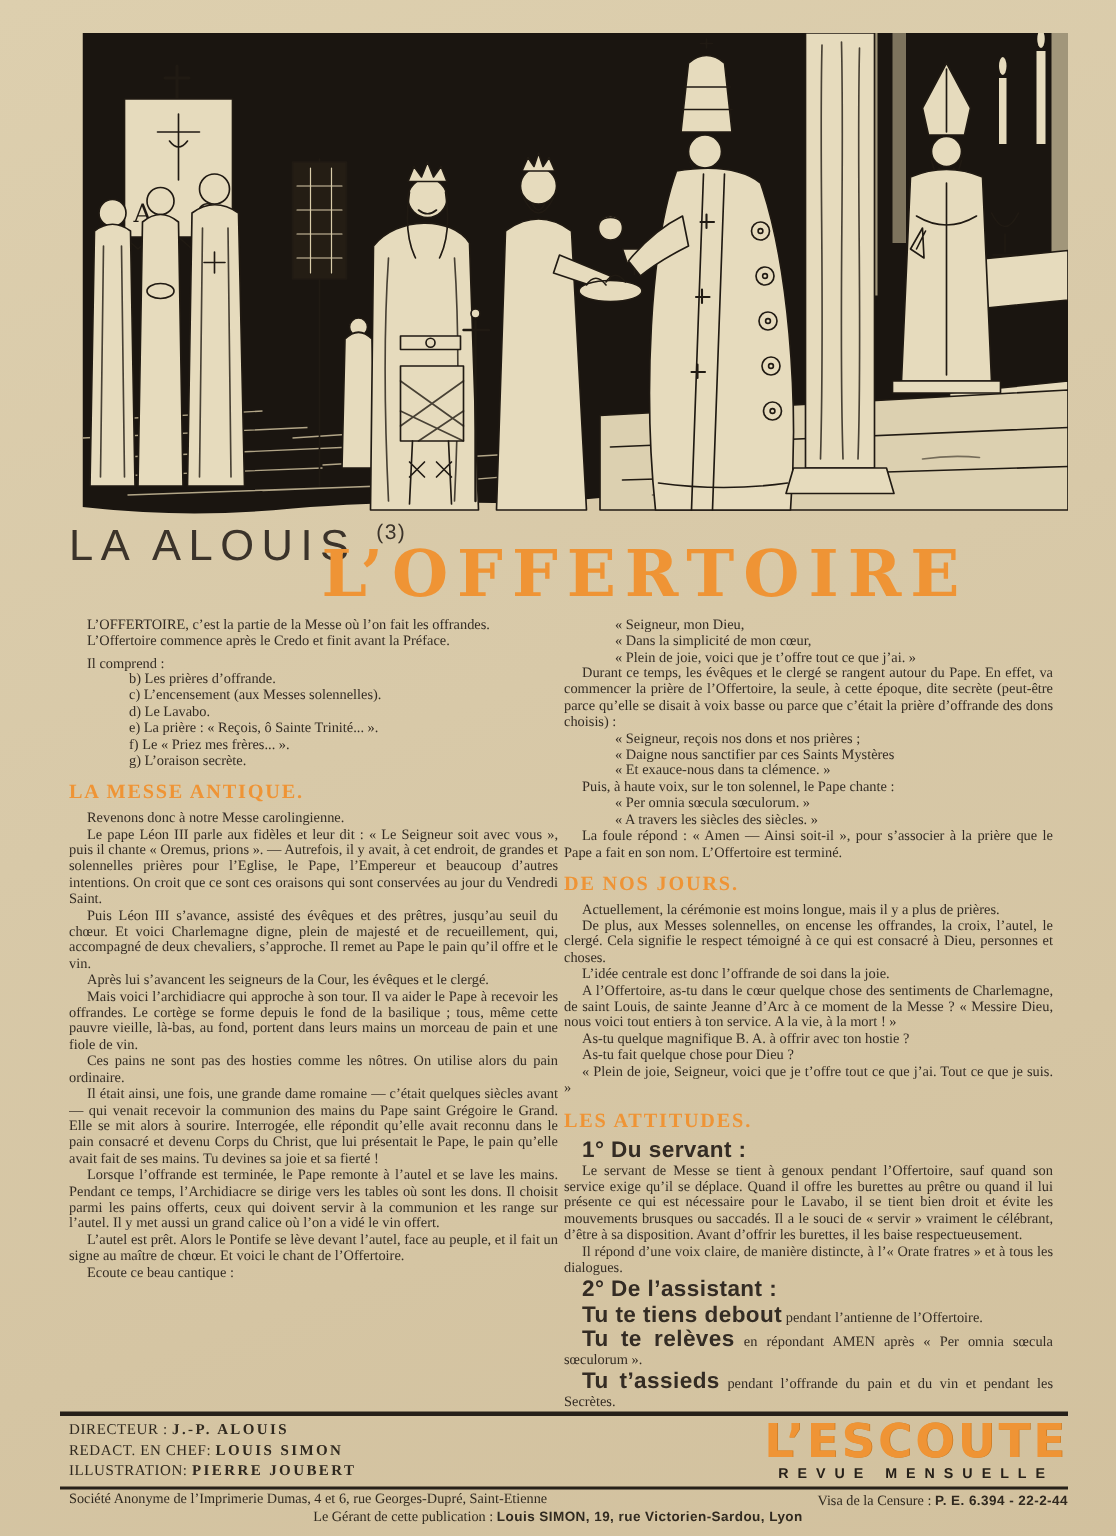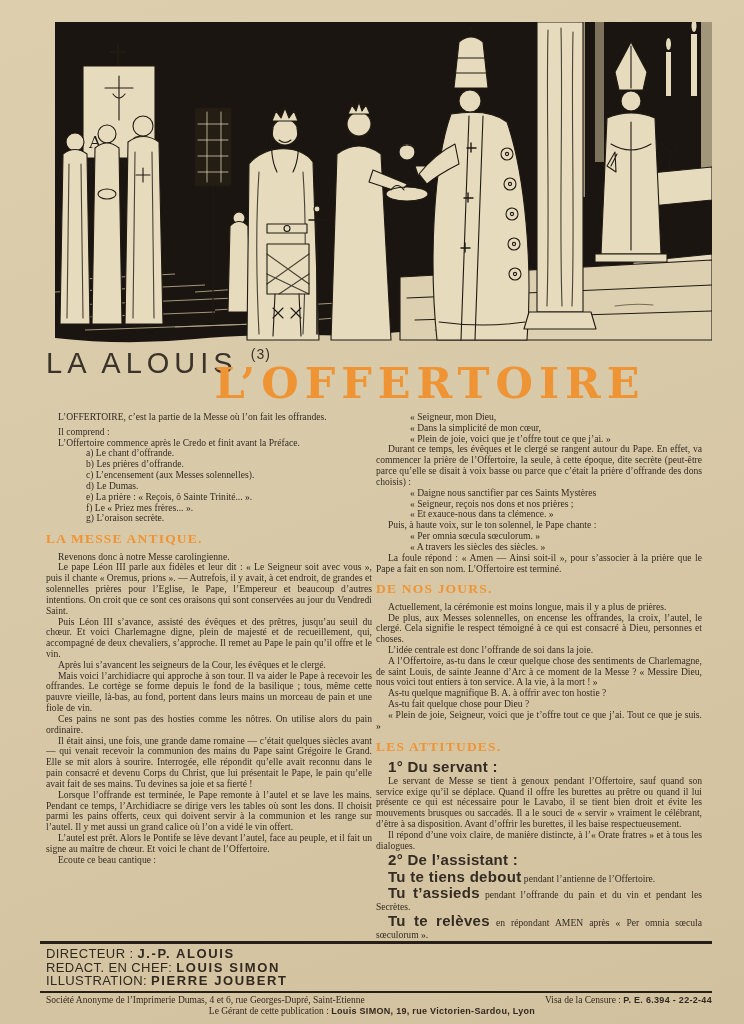--- a/index.html
+++ b/index.html
@@ -25,21 +25,21 @@
   .li{padding-left:40px;text-align:left;}
   .q{padding-left:34px;text-align:left;}
   .h-orange{font-family:Liberation Serif, serif;font-weight:700;font-size:13.5px;
             letter-spacing:1.2px;color:#ef9435;margin:7px 0 5px;text-align:left;}
   .h-right{text-align:left;}
   .lead,.col b{font-family:"Liberation Sans",sans-serif;font-weight:700;font-size:15px;letter-spacing:.3px;}
   
   .rule-thick{position:absolute;left:40px;right:32px;top:941px;height:3px;background:#262019;}
   .rule-thin{position:absolute;left:40px;right:32px;top:991px;height:2px;background:#262019;}
   .footer-row{position:absolute;left:46px;top:947px;width:666px;display:flex;justify-content:space-between;align-items:flex-start;}
-  .credits{font-family:Liberation Sans, sans-serif;font-size:13px;line-height:13.5px;letter-spacing:.4px;color:#30291f;}
+  .credits{font-family:Liberation Serif, serif;font-size:10px;line-height:13.5px;letter-spacing:.4px;color:#30291f;}
   .credits b{letter-spacing:1.6px;}
   .logo-block{text-align:center;margin-top:0;}
   .logo{font-family:"DejaVu Sans",sans-serif;font-weight:700;font-size:31px;line-height:29px;
         letter-spacing:2px;color:#ef9435;text-shadow:.5px .5px 0 #c97a24;}
   .logo-sub{font-family:"Liberation Sans",sans-serif;font-weight:700;font-size:9.5px;
         letter-spacing:6px;color:#262019;margin-top:1px;}
   .address{font-size:10.5px;line-height:13.5px;text-align:left;color:#30291f;white-space:nowrap;}
   .address b{font-family:"Liberation Sans",sans-serif;font-size:10px;}
   .imprint1{position:absolute;left:46px;top:995px;width:666px;display:flex;justify-content:space-between;
         font-size:9.5px;color:#30291f;white-space:nowrap;}
@@ -180,26 +180,25 @@
   <div class="kicker">
     <span>LA ALOUIS</span>
     <sup>(3)</sup>
   </div>
   <div class="main-title">L’OFFERTOIRE</div>
 
   <div class="columns">
 
     <div class="col">
       <p class="p">L’OFFERTOIRE, c’est la partie de la Messe où l’on fait les offrandes.</p>
+      <p class="p">L’Offertoire commence après le Credo et finit avant la Préface.</p>
       <p class="p mt1">Il comprend :</p>
-      <p class="p">L’Offertoire commence après le Credo et finit avant la Préface.</p>
-      <p class="li">a)  Le chant d’offrande.</p>
       <p class="li">b)  Les prières d’offrande.</p>
       <p class="li">c)  L’encensement (aux Messes solennelles).</p>
-      <p class="li">d)  Le Dumas.</p>
+      <p class="li">d)  Le Lavabo.</p>
       <p class="li">e)  La prière : « Reçois, ô Sainte Trinité... ».</p>
       <p class="li">f)  Le « Priez mes frères... ».</p>
       <p class="li">g)  L’oraison secrète.</p>
       <h2 class="h-orange">LA MESSE ANTIQUE.</h2>
       <p class="p">Revenons donc à notre Messe carolingienne.</p>
       <p class="p">Le pape Léon III parle aux fidèles et leur dit : « Le Seigneur soit avec vous », puis il chante « Oremus, prions ». — Autrefois, il y avait, à cet endroit, de grandes et solennelles prières pour l’Eglise, le Pape, l’Empereur et beaucoup d’autres intentions. On croit que ce sont ces oraisons qui sont conservées au jour du Vendredi Saint.</p>
       <p class="p">Puis Léon III s’avance, assisté des évêques et des prêtres, jusqu’au seuil du chœur. Et voici Charlemagne digne, plein de majesté et de recueillement, qui, accompagné de deux chevaliers, s’approche. Il remet au Pape le pain qu’il offre et le vin.</p>
       <p class="p">Après lui s’avancent les seigneurs de la Cour, les évêques et le clergé.</p>
       <p class="p">Mais voici l’archidiacre qui approche à son tour. Il va aider le Pape à recevoir les offrandes. Le cortège se forme depuis le fond de la basilique ; tous, même cette pauvre vieille, là-bas, au fond, portent dans leurs mains un morceau de pain et une fiole de vin.</p>
       <p class="p">Ces pains ne sont pas des hosties comme les nôtres. On utilise alors du pain ordinaire.</p>
@@ -207,54 +206,58 @@
       <p class="p">Lorsque l’offrande est terminée, le Pape remonte à l’autel et se lave les mains. Pendant ce temps, l’Archidiacre se dirige vers les tables où sont les dons. Il choisit parmi les pains offerts, ceux qui doivent servir à la communion et les range sur l’autel. Il y met aussi un grand calice où l’on a vidé le vin offert.</p>
       <p class="p">L’autel est prêt. Alors le Pontife se lève devant l’autel, face au peuple, et il fait un signe au maître de chœur. Et voici le chant de l’Offertoire.</p>
       <p class="p">Ecoute ce beau cantique :</p>
     </div>
 
     <div class="col">
       <p class="q">« Seigneur, mon Dieu,</p>
       <p class="q">« Dans la simplicité de mon cœur,</p>
       <p class="q">« Plein de joie, voici que je t’offre tout ce que j’ai. »</p>
       <p class="p">Durant ce temps, les évêques et le clergé se rangent autour du Pape. En effet, va commencer la prière de l’Offertoire, la seule, à cette époque, dite secrète (peut-être parce qu’elle se disait à voix basse ou parce que c’était la prière d’offrande des dons choisis) :</p>
+      <p class="q">« Seigneur, reçois nos dons et nos prières ;</p>
       <p class="q">« Daigne nous sanctifier par ces Saints Mystères</p>
-      <p class="q">« Seigneur, reçois nos dons et nos prières ;</p>
       <p class="q">« Et exauce-nous dans ta clémence. »</p>
       <p class="p">Puis, à haute voix, sur le ton solennel, le Pape chante :</p>
       <p class="q">« Per omnia sœcula sœculorum. »</p>
       <p class="q">« A travers les siècles des siècles. »</p>
       <p class="p">La foule répond : « Amen — Ainsi soit-il », pour s’associer à la prière que le Pape a fait en son nom. L’Offertoire est terminé.</p>
       <h2 class="h-orange h-right">DE NOS JOURS.</h2>
       <p class="p">Actuellement, la cérémonie est moins longue, mais il y a plus de prières.</p>
       <p class="p">De plus, aux Messes solennelles, on encense les offrandes, la croix, l’autel, le clergé. Cela signifie le respect témoigné à ce qui est consacré à Dieu, personnes et choses.</p>
       <p class="p">L’idée centrale est donc l’offrande de soi dans la joie.</p>
       <p class="p">A l’Offertoire, as-tu dans le cœur quelque chose des sentiments de Charlemagne, de saint Louis, de sainte Jeanne d’Arc à ce moment de la Messe ? « Messire Dieu, nous voici tout entiers à ton service. A la vie, à la mort ! »</p>
       <p class="p">As-tu quelque magnifique B. A. à offrir avec ton hostie ?</p>
       <p class="p">As-tu fait quelque chose pour Dieu ?</p>
       <p class="p">« Plein de joie, Seigneur, voici que je t’offre tout ce que j’ai. Tout ce que je suis. »</p>
       <h2 class="h-orange h-right">LES ATTITUDES.</h2>
       <p class="p"><b>1° Du servant :</b></p>
       <p class="p">Le servant de Messe se tient à genoux pendant l’Offertoire, sauf quand son service exige qu’il se déplace. Quand il offre les burettes au prêtre ou quand il lui présente ce qui est nécessaire pour le Lavabo, il se tient bien droit et évite les mouvements brusques ou saccadés. Il a le souci de « servir » vraiment le célébrant, d’être à sa disposition. Avant d’offrir les burettes, il les baise respectueusement.</p>
       <p class="p">Il répond d’une voix claire, de manière distincte, à l’« Orate fratres » et à tous les dialogues.</p>
       <p class="p"><b>2° De l’assistant :</b></p>
       <p class="p"><b class="lead">Tu te tiens debout</b><span> pendant l’antienne de l’Offertoire.</span></p>
+      <p class="p"><b class="lead">Tu te relèves</b><span> en répondant AMEN après « Per omnia sœcula sœculorum ».</span></p>
       <p class="p"><b class="lead">Tu t’assieds</b><span> pendant l’offrande du pain et du vin et pendant les Secrètes.</span></p>
-      <p class="p"><b class="lead">Tu te relèves</b><span> en répondant AMEN après « Per omnia sœcula sœculorum ».</span></p>
     </div>
   </div>
 
   <div class="rule-thick"></div>
 
   <div class="footer-row">
     <div class="credits">
       <div><span>DIRECTEUR :  </span><b>J.-P. ALOUIS</b></div>
       <div><span>REDACT. EN CHEF: </span><b>LOUIS SIMON</b></div>
       <div><span>ILLUSTRATION: </span><b>PIERRE JOUBERT</b></div>
     </div>
+    <div class="logo-block">
+      <div class="logo">L’ESCOUTE</div>
+      <div class="logo-sub">REVUE MENSUELLE</div>
+    </div>
   </div>
 
   <div class="rule-thin"></div>
 
   <div class="imprint1">
     <span>Société Anonyme de l’Imprimerie Dumas, 4 et 6, rue Georges-Dupré, Saint-Etienne</span>
     <span><span>Visa de la Censure : </span><b class="bs">P. E. 6.394 - 22-2-44</b></span>
   </div>
   <div class="imprint2">
     <span>Le Gérant de cette publication : </span><b class="bs">Louis SIMON, 19, rue Victorien-Sardou, Lyon</b>

